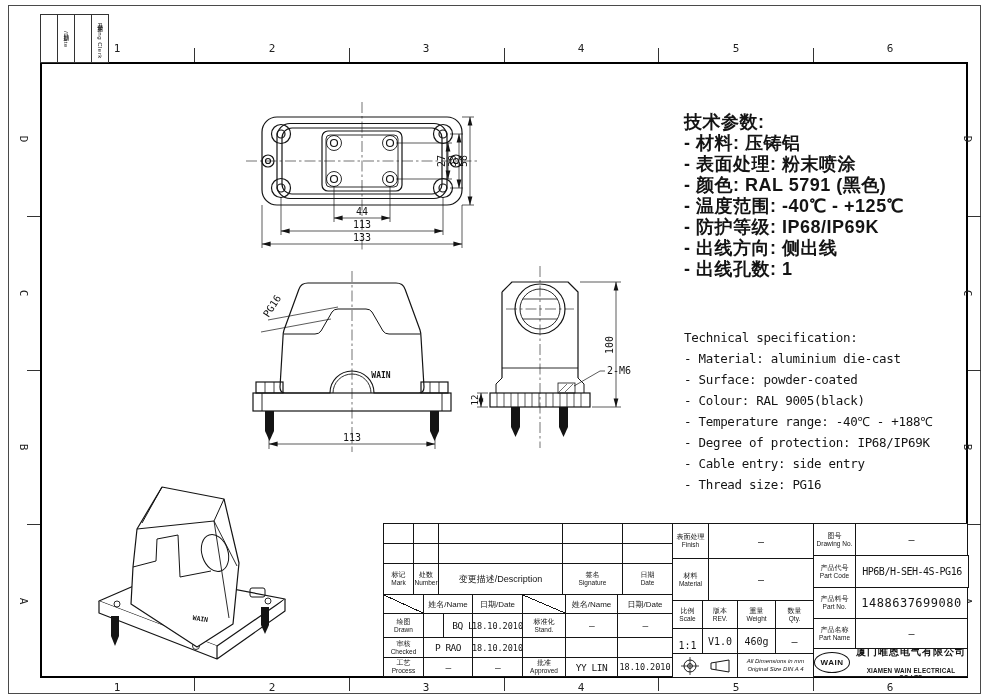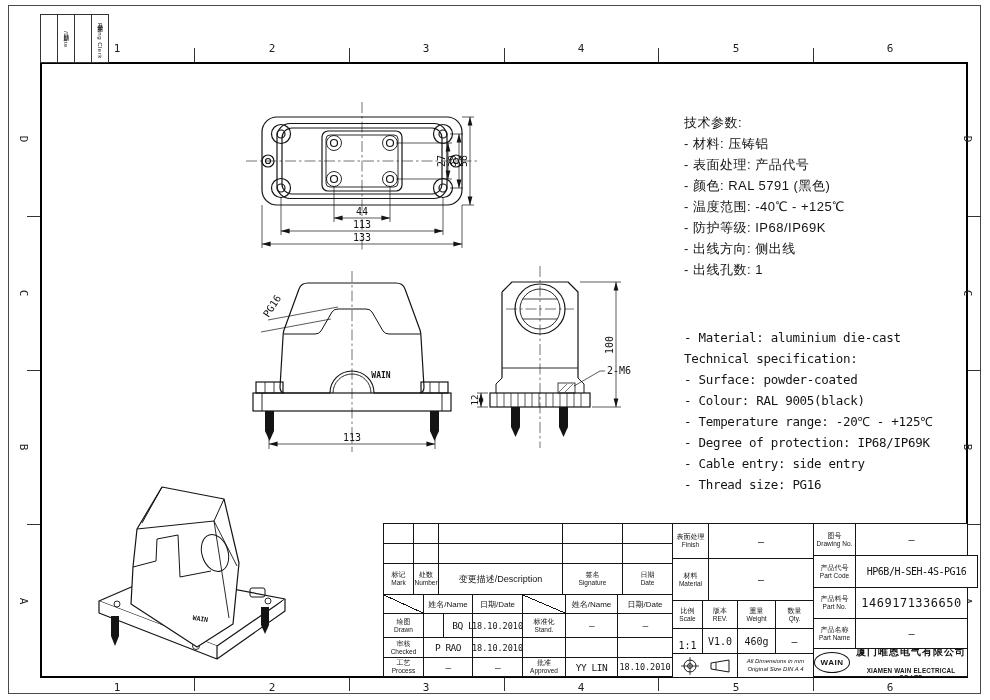--- a/index.html
+++ b/index.html
@@ -17,21 +17,21 @@
   .zone.rot{transform:rotate(90deg);}
   .tick-v{position:absolute;width:1px;background:#333;}
   .tick-h{position:absolute;height:1px;background:#333;}
   
   .cornerbox-cell{position:absolute;border:1px solid #333;box-sizing:border-box;background:#fff;
         display:flex;align-items:center;justify-content:center;overflow:hidden;}
   .vtext{writing-mode:vertical-rl;font-size:6px;line-height:1.05;letter-spacing:0.5px;color:#222;}
   
   .spec{position:absolute;white-space:nowrap;}
   .spec .line{height:21px;line-height:21px;}
-  .spec-cn{font-size:13px;font-weight:normal;letter-spacing:0.5px;}
+  .spec-cn{font-size:18px;font-weight:bold;letter-spacing:0.5px;}
   .spec-en{font-family:"DejaVu Sans Mono",monospace;font-size:12.5px;letter-spacing:-0.3px;}
   
   .c{position:absolute;box-sizing:border-box;border:1px solid #151515;background:#fff;
      display:flex;flex-direction:column;align-items:center;justify-content:center;
      text-align:center;overflow:hidden;}
   .c .cn{font-size:7px;line-height:1.15;}
   .c .en{font-size:6.5px;line-height:1.15;}
   .v{font-family:"DejaVu Sans Mono",monospace;font-size:8.5px;}
   .v10{font-family:"DejaVu Sans Mono",monospace;font-size:10px;}
   .v12{font-family:"DejaVu Sans Mono",monospace;font-size:12px;letter-spacing:0.5px;}
@@ -285,34 +285,34 @@
 
       <ellipse cx="215" cy="553" rx="13" ry="19" transform="rotate(-18 215 553)" stroke-width="1"></ellipse>
 
       <text x="200" y="621" font-size="6.5" font-weight="bold" text-anchor="middle" stroke="none" fill="#141414" transform="rotate(9 200 621)">WAIN</text>
     </g>
   </svg>
 
   <div class="spec spec-cn" style="left:684px;top:112px">
     <div class="line">技术参数:</div>
     <div class="line">- 材料: 压铸铝</div>
-    <div class="line">- 表面处理: 产品代号</div>
+    <div class="line">- 表面处理: 粉末喷涂</div>
     <div class="line">- 颜色: RAL 5791 (黑色)</div>
     <div class="line">- 温度范围: -40℃ - +125℃</div>
     <div class="line">- 防护等级: IP68/IP69K</div>
     <div class="line">- 出线方向: 侧出线</div>
     <div class="line">- 出线孔数: 1</div>
   </div>
 
   <div class="spec spec-en" style="left:684px;top:327px">
+    <div class="line">Technical specification:</div>
     <div class="line">- Material: aluminium die-cast</div>
-    <div class="line">Technical specification:</div>
     <div class="line">- Surface: powder-coated</div>
     <div class="line">- Colour: RAL 9005(black)</div>
-    <div class="line">- Temperature range: -20℃ - +125℃</div>
+    <div class="line">- Temperature range: -40℃ - +188℃</div>
     <div class="line">- Degree of protection: IP68/IP69K</div>
     <div class="line">- Cable entry: side entry</div>
     <div class="line">- Thread size: PG16</div>
   </div>
 
   <div class="c" style="left:383px;top:523px;width:31px;height:21px"></div>
   <div class="c" style="left:413px;top:523px;width:26px;height:21px"></div>
   <div class="c" style="left:438px;top:523px;width:125px;height:21px"></div>
   <div class="c" style="left:562px;top:523px;width:61px;height:21px"></div>
   <div class="c" style="left:622px;top:523px;width:51px;height:21px"></div>
@@ -478,29 +478,29 @@
     <span class="cn">图号</span>
     <span class="en">Drawing No.</span>
   </div>
   <div class="c" style="left:855px;top:523px;width:113px;height:33px">
     <span class="v10">–</span>
   </div>
   <div class="c" style="left:813px;top:555px;width:43px;height:33px">
     <span class="cn">产品代号</span>
     <span class="en">Part Code</span>
   </div>
-  <div class="c" style="left:855px;top:555px;width:123px;height:33px">
+  <div class="c" style="left:855px;top:555px;width:114px;height:33px">
     <span class="v" style="font-size:10px;letter-spacing:-0.5px">HP6B/H-SEH-4S-PG16</span>
   </div>
   <div class="c" style="left:813px;top:587px;width:43px;height:32px">
     <span class="cn">产品料号</span>
     <span class="en">Part No.</span>
   </div>
   <div class="c" style="left:855px;top:587px;width:113px;height:32px">
-    <span class="v12">1469171336650</span>
+    <span class="v12">1488637699080</span>
   </div>
   <div class="c" style="left:813px;top:618px;width:43px;height:31px">
     <span class="cn">产品名称</span>
     <span class="en">Part Name</span>
   </div>
   <div class="c" style="left:855px;top:618px;width:113px;height:31px">
     <span class="v10">–</span>
   </div>
 
   <div class="c logo-row" style="left:813px;top:648px;width:155px;height:29px">

